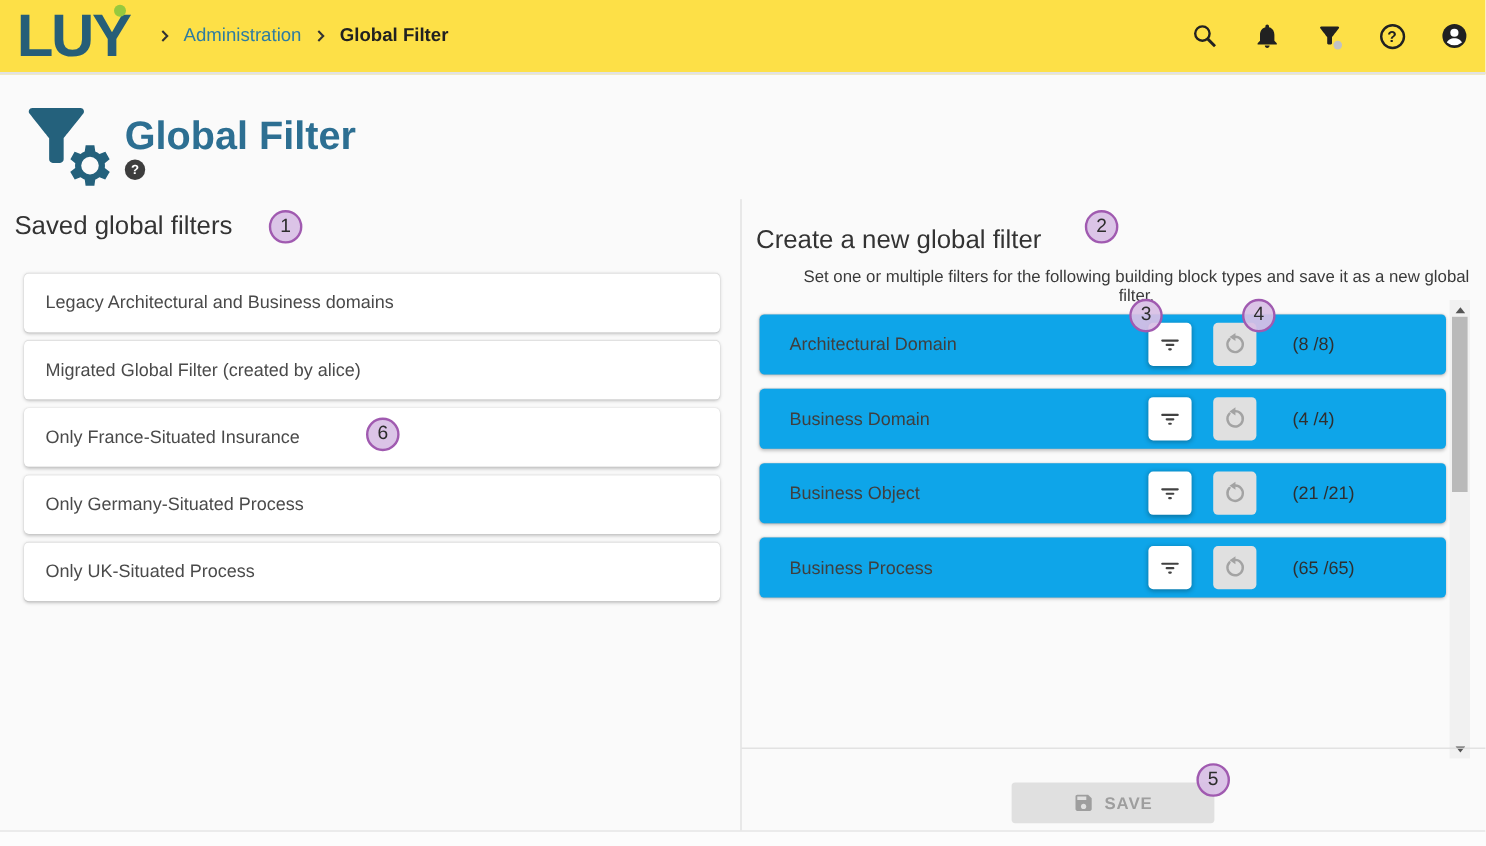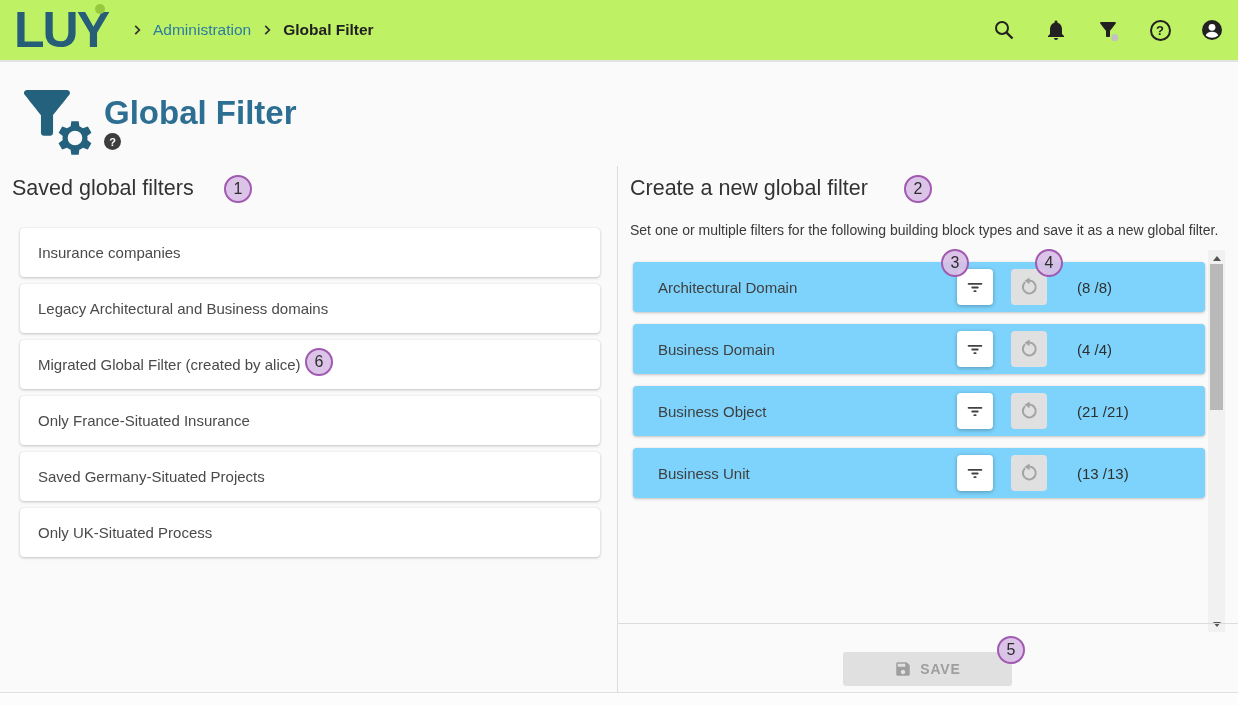--- a/index.html
+++ b/index.html
@@ -7,21 +7,21 @@
   body {
     position:relative;
     font-family:"Liberation Sans", sans-serif;
     background:#fcfcfc;
     overflow:hidden;
     color:#333;
   }
   
   .topbar {
     position:absolute; top:0; left:0; width:1238px; height:62px;
-    background:#bef264; border-bottom:2px solid #e2e2e2;
+    background:#fde047; border-bottom:2px solid #e2e2e2;
     display:flex; align-items:center; z-index:5;
   }
   .logo { position:relative; margin-left:14px; font-size:50px; font-weight:bold;
           color:#265e78; letter-spacing:-2px; line-height:58px; }
   .logo-dot { position:absolute; top:3px; left:81px; width:10px; height:10px;
               border-radius:50%; background:#96c93e; }
   .breadcrumb { display:flex; align-items:center; gap:9px; margin-left:22px; font-size:15.5px; }
   .crumb-chevron { width:14px; height:14px; }
   .crumb-link { color:#2e7ca0; cursor:pointer; }
   .crumb-current { color:#212121; font-weight:bold; }
@@ -40,31 +40,31 @@
   .page-title { position:absolute; top:95px; left:104px; font-size:33px; color:#2d6f92; line-height:36px; }
   .page-subtitle { position:absolute; top:133px; left:104px; display:flex; align-items:center; gap:7px;
                    font-size:13.5px; color:#424242; }
   .subtitle-help { width:17px; height:17px; border-radius:50%; background:#3d3d3d; color:#fff;
                    display:flex; align-items:center; justify-content:center;
                    font-size:11px; font-weight:bold; cursor:pointer; }
   
   .v-divider { position:absolute; left:617px; top:166px; width:1px; height:526px; background:#dcdcdc; }
   .section-heading { position:absolute; font-size:21.5px; color:#333; }
   .saved-heading { top:176px; left:12px;text-align:center; }
-  .create-heading { top:176px; left:630px; }
-  .create-desc { position:absolute; top:222px; left:630px; font-size:14px; color:#3a3a3a; }
+  .create-heading { top:188px; left:630px; }
+  .create-desc { position:absolute; top:222px; left:656px; font-size:14px; color:#3a3a3a;text-align:center; }
   .saved-list { position:absolute; top:228px; left:20px; width:580px;
                 display:flex; flex-direction:column; gap:7px; }
   .card { height:49px; background:#fff; border-radius:4px;
           box-shadow:0 1px 3px rgba(0,0,0,0.22), 0 0 1px rgba(0,0,0,0.12);
           display:flex; align-items:center; padding:0 18px;
           font-size:15px; color:#4a4a4a; cursor:pointer; }
   .bb-list { position:absolute; top:262px; left:633px; width:572px;
              display:flex; flex-direction:column; gap:12px; }
-  .bb-row { position:relative; height:50px; background:#7dd3fc; border-radius:4px;
+  .bb-row { position:relative; height:50px; background:#0ea5e9; border-radius:4px;
             box-shadow:0 1px 3px rgba(0,0,0,0.22), 0 0 1px rgba(0,0,0,0.12);
             display:flex; align-items:center; }
   .bb-label { margin-left:25px; font-size:15px; color:#3f3f3f; }
   .bb-filter-btn { position:absolute; left:324px; top:7px; width:36px; height:36px;
                    background:#fff; border:none; border-radius:4px;
                    box-shadow:0 1px 4px rgba(0,0,0,0.3); cursor:pointer;
                    display:flex; align-items:center; justify-content:center; }
   .bb-undo-btn { position:absolute; left:378px; top:7px; width:36px; height:36px;
                  background:#e0e0e0; border:none; border-radius:4px; cursor:default;
                  display:flex; align-items:center; justify-content:center; }
@@ -159,33 +159,30 @@
   <span class="subtitle-help">
     <span>?</span>
   </span>
 </div>
 
 <div class="v-divider"></div>
 
 <h2 class="section-heading saved-heading" style="font-weight:normal;">Saved global filters</h2>
 <div class="saved-list">
     <div class="card">
-      <span>Insurance companies</span>
-    </div>
-    <div class="card">
       <span>Legacy Architectural and Business domains</span>
     </div>
     <div class="card">
       <span>Migrated Global Filter (created by alice)</span>
     </div>
     <div class="card">
       <span>Only France-Situated Insurance</span>
     </div>
     <div class="card">
-      <span>Saved Germany-Situated Projects</span>
+      <span>Only Germany-Situated Process</span>
     </div>
     <div class="card">
       <span>Only UK-Situated Process</span>
     </div>
   </div>
 
 <h2 class="section-heading create-heading" style="font-weight:normal;">Create a new global filter</h2>
 <div class="create-desc">Set one or multiple filters for the following building block types and save it as a new global filter.</div>
 <div class="bb-list">
     <div class="bb-row">
@@ -227,33 +224,33 @@
       </button>
       <button class="bb-undo-btn" disabled="">
         <svg width="22" height="22" viewBox="0 0 24 24">
           <path d="M7.2 7.2 A 7 7 0 1 0 12 5" fill="none" stroke="#a3a3a3" stroke-width="2.2" stroke-linecap="round"></path>
           <path d="M12.6 1.6 L7.2 5.3 L12.6 8.9 Z" fill="#a3a3a3"></path>
         </svg>
       </button>
       <span class="bb-count">(21 /21)</span>
     </div>
     <div class="bb-row">
-      <span class="bb-label">Business Unit</span>
-      <button class="bb-filter-btn">
-        <svg width="22" height="22" viewBox="0 0 24 24">
-          <path d="M5 8.5h14M9 12.5h6M11.3 16.5h1.4" fill="none" stroke="#424242" stroke-width="2" stroke-linecap="round"></path>
-        </svg>
-      </button>
-      <button class="bb-undo-btn" disabled="">
-        <svg width="22" height="22" viewBox="0 0 24 24">
-          <path d="M7.2 7.2 A 7 7 0 1 0 12 5" fill="none" stroke="#a3a3a3" stroke-width="2.2" stroke-linecap="round"></path>
-          <path d="M12.6 1.6 L7.2 5.3 L12.6 8.9 Z" fill="#a3a3a3"></path>
-        </svg>
-      </button>
-      <span class="bb-count">(13 /13)</span>
+      <span class="bb-label">Business Process</span>
+      <button class="bb-filter-btn">
+        <svg width="22" height="22" viewBox="0 0 24 24">
+          <path d="M5 8.5h14M9 12.5h6M11.3 16.5h1.4" fill="none" stroke="#424242" stroke-width="2" stroke-linecap="round"></path>
+        </svg>
+      </button>
+      <button class="bb-undo-btn" disabled="">
+        <svg width="22" height="22" viewBox="0 0 24 24">
+          <path d="M7.2 7.2 A 7 7 0 1 0 12 5" fill="none" stroke="#a3a3a3" stroke-width="2.2" stroke-linecap="round"></path>
+          <path d="M12.6 1.6 L7.2 5.3 L12.6 8.9 Z" fill="#a3a3a3"></path>
+        </svg>
+      </button>
+      <span class="bb-count">(65 /65)</span>
     </div>
   </div>
 
 <div class="scrollbar">
   <div class="sb-btn sb-up">
       <div class="tri-up"></div>
     </div>
   <div class="sb-thumb"></div>
   <div class="sb-btn sb-down">
       <div class="tri-down"></div>

